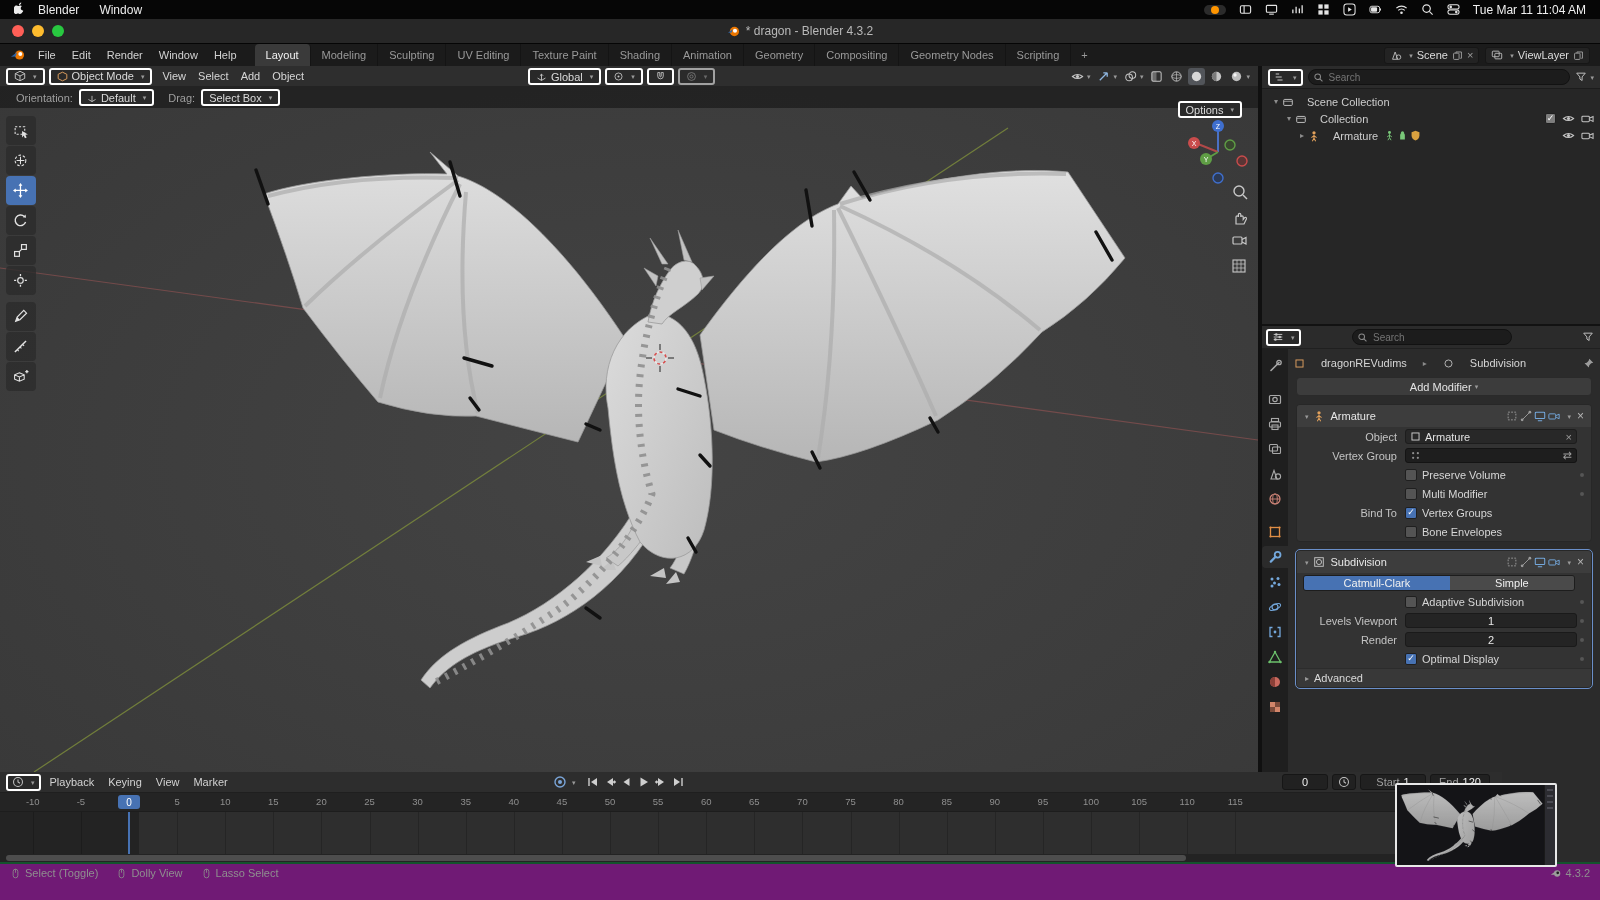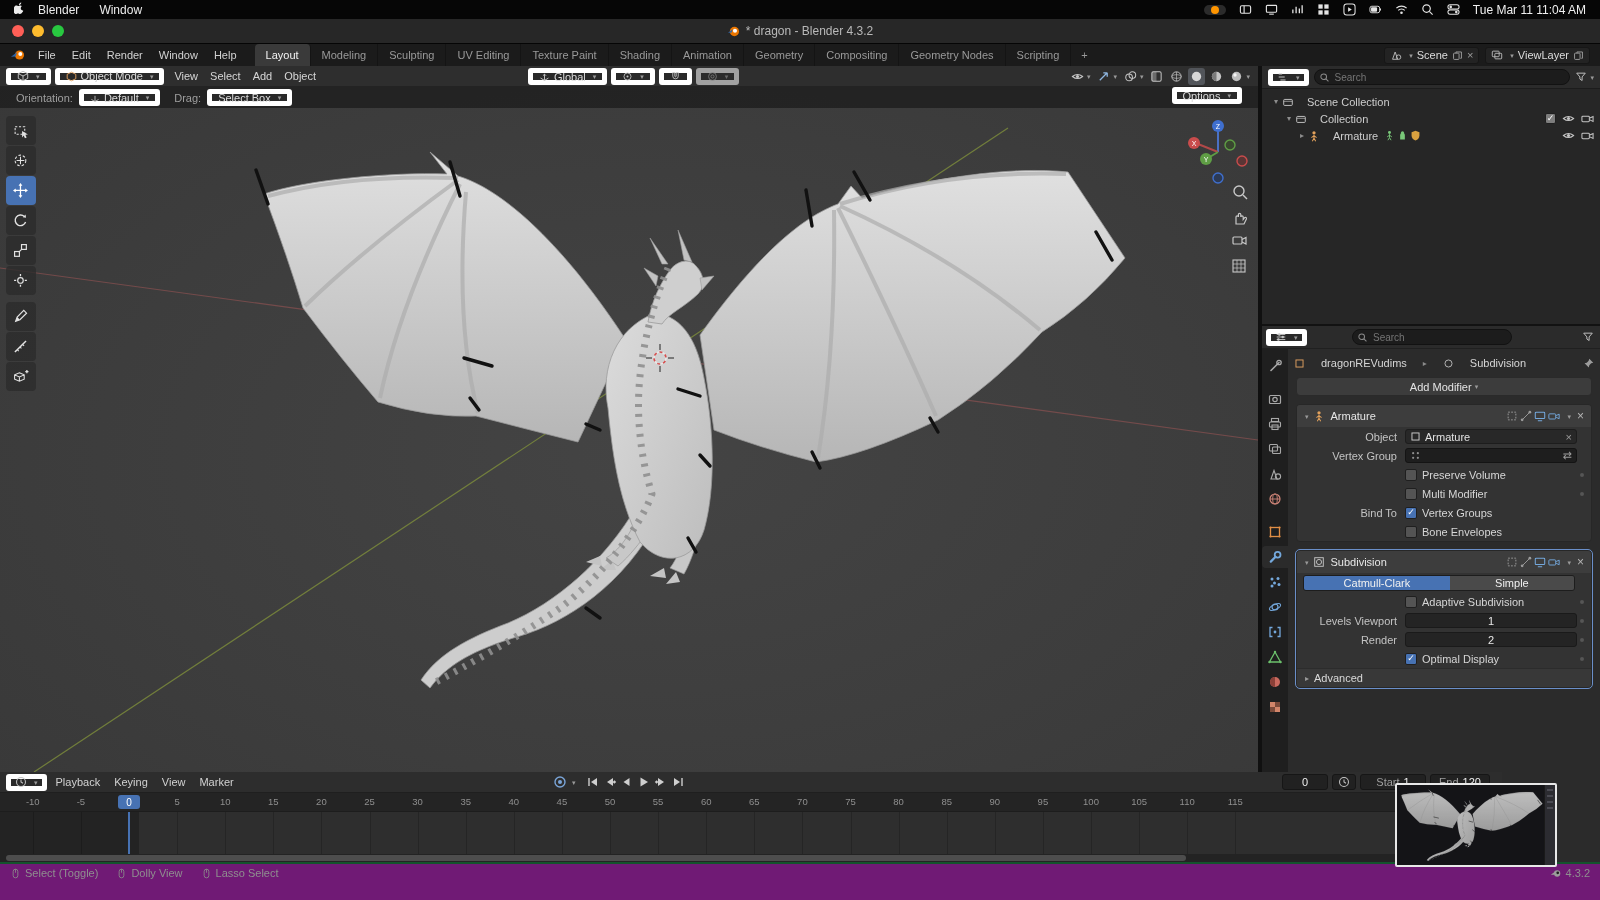--- a/index.html
+++ b/index.html
@@ -27,29 +27,29 @@
 #wtabs{display:flex;margin-left:10px;height:22px}
 .wtab{padding:0 11px;line-height:22px;color:#999;border-right:1px solid #141414;cursor:default}
 .wtab.active{background:#3a3a3a;color:#f2f2f2;border-radius:4px 4px 0 0}
 #wadd{padding:0 10px;line-height:22px;color:#999}
 #topbar-right{margin-left:auto;display:flex;align-items:center;gap:6px;padding-right:10px}
 .db-selector{display:flex;align-items:center;gap:4px;background:#232323;border:1px solid #161616;border-radius:3px;height:17px;padding:0 5px}
 .db-selector .lbl{color:#dcdcdc}
 
 #viewport{position:absolute;top:66px;left:0;width:1258px;height:706px;background:radial-gradient(ellipse at 52% 55%,#444444 0%,#3d3d3d 60%,#383838 100%);overflow:hidden}
 #vp-header{position:absolute;top:0;left:0;width:100%;height:21px;background:#2e2e2e;border-bottom:1px solid #232323;display:flex;align-items:center;gap:4px;padding:0 6px;z-index:5}
-.pill{display:inline-flex;align-items:center;gap:4px;background:#292929;border:5px solid #ffffff;border-radius:3px;padding:0 6px;height:17px;color:#dadada;white-space:nowrap}
+.pill{display:inline-flex;align-items:center;gap:4px;background:#292929;border:2px solid #ffffff;border-radius:3px;padding:0 6px;height:17px;color:#dadada;white-space:nowrap}
 #vp-menus span{padding:0 6px;color:#d6d6d6}
 #vp-center{position:absolute;left:528px;top:2px;display:flex;gap:4px;align-items:center}
 #vp-right{position:absolute;right:6px;top:2px;display:flex;gap:3px;align-items:center}
 .hic{display:inline-flex;align-items:center;height:17px;padding:0 2px;border-radius:3px}
 .hic.activeshade{background:#52555a}
 #vp-toolrow{position:absolute;top:21px;left:0;width:100%;height:21px;background:rgba(26,26,26,.72);display:flex;align-items:center;gap:6px;padding:0 16px;z-index:5}
 .dimlbl{color:#9f9f9f}
-#vp-options{position:absolute;right:16px;top:0}
+#vp-options{position:absolute;right:16px;top:14px}
 
 #toolbar{position:absolute;left:6px;top:50px;width:30px;display:flex;flex-direction:column;gap:1px;z-index:6}
 .tbtn{width:30px;height:29px;background:#2c2c2ccc;border-radius:4px;display:flex;align-items:center;justify-content:center}
 .tbtn.active{background:#4772b3}
 .tbtn:nth-child(7){margin-top:6px}
 
 #outliner{position:absolute;top:66px;left:1262px;width:338px;height:260px;background:#262626;border-bottom:2px solid #121212}
 #ol-head{height:23px;background:#2b2b2b;border-bottom:1px solid #1c1c1c;display:flex;align-items:center;gap:5px;padding:0 6px}
 .search{flex:1;height:16px;background:#1c1c1c;border:1px solid #121212;border-radius:8px;color:#cfcfcf;font-size:10px;padding:0 6px 0 20px;outline:none;font-family:"Liberation Sans",sans-serif}
 .searchwrap{flex:1;position:relative;display:flex;align-items:center}

